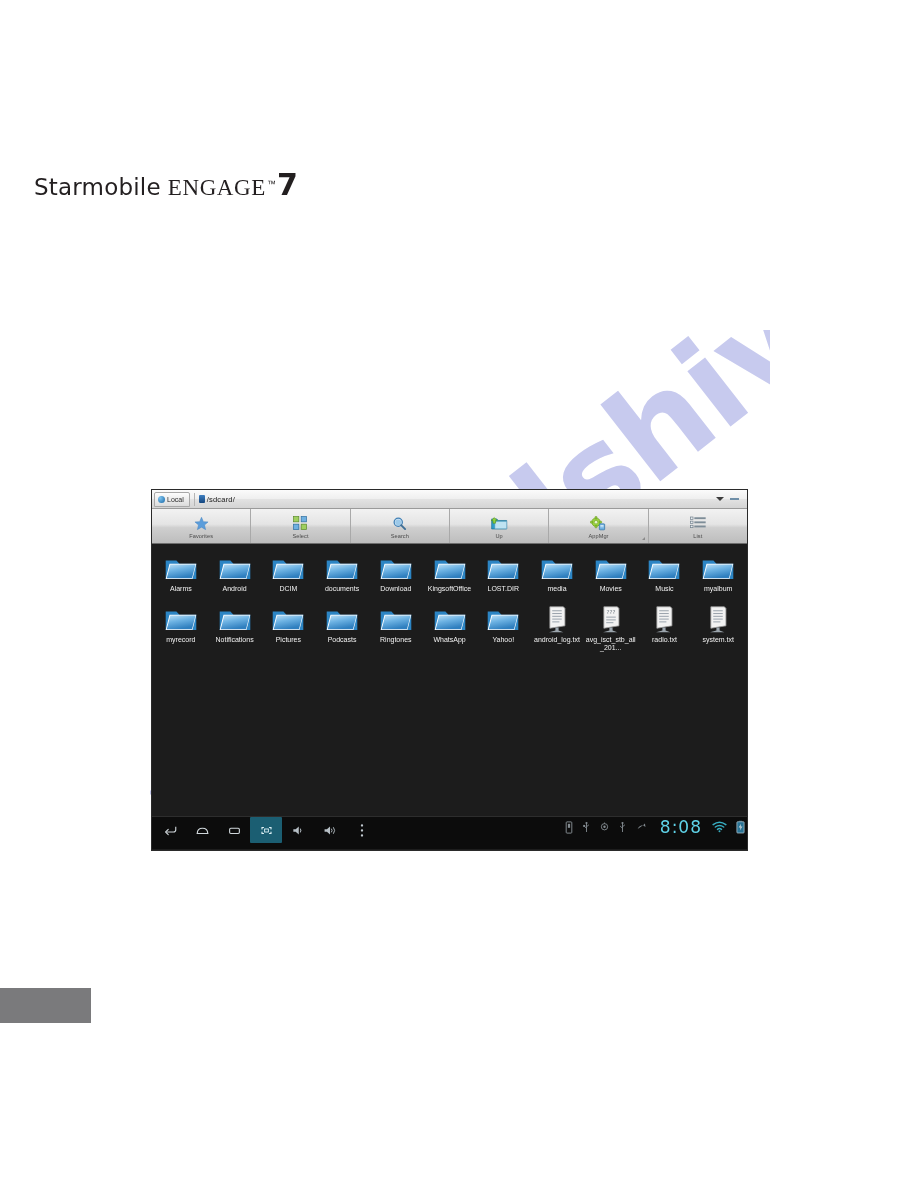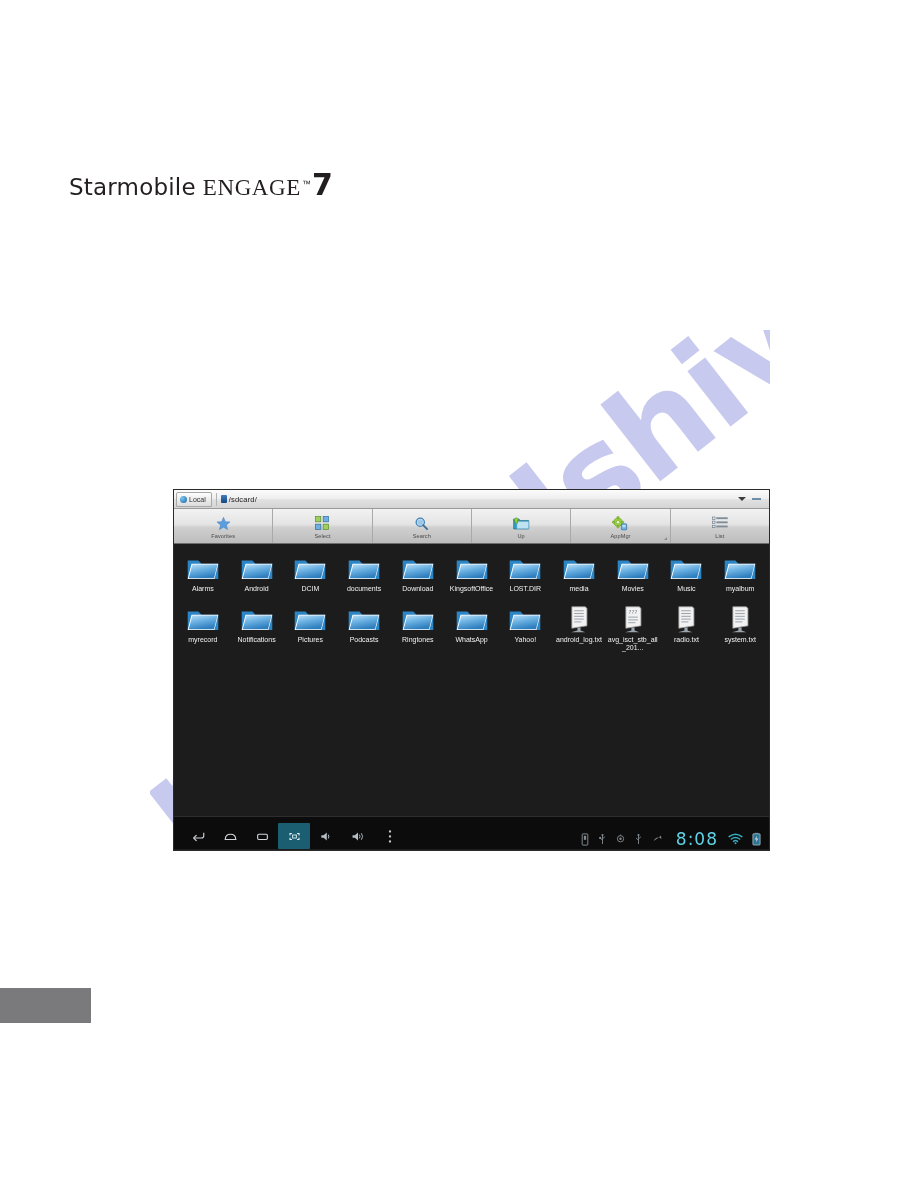--- a/index.html
+++ b/index.html
@@ -35,21 +35,20 @@
 
   
   #brand{
     position:absolute;
     left:34px; top:170px;
     height:30px;
     display:flex;
     align-items:baseline;
     color:#231f20;
     z-index:2;
-    margin-left:35px;
   }
   #brand .b1{
     font-family:"DejaVu Sans", sans-serif;
     font-size:23px;
     font-weight:400;
     letter-spacing:0.2px;
   }
   #brand .b2{
     font-family:Liberation Serif, serif;
     font-size:23px;
@@ -68,21 +67,21 @@
     font-family:"DejaVu Sans", sans-serif;
     font-size:30px;
     font-weight:bold;
     margin-left:1px;
     line-height:1;
   }
 
   
   #device{
     position:absolute;
-    left:173px; top:489px;
+    left:151px; top:489px;
     width:597px; height:362px;
     background:#1d1d1d;
     z-index:6;
     box-sizing:border-box;
     border:1px solid #2a2a2a;
     overflow:hidden;
   }
 
   
   .pathbar{
@@ -187,24 +186,24 @@
     width:52px;
     word-wrap:break-word;
     overflow-wrap:anywhere;
     font-family:"Liberation Sans", sans-serif;
   }
 
   
   .sysbar{
     height:33px;
     background:#0c0c0c;
-    display:flex;align-items:flex-end;
+    display:flex;align-items:flex-start;
     border-top:1px solid #2d2d2d;
     box-sizing:border-box;
-    padding:0 8px;
+    padding:0 2px;
   }
   .nav-left{display:flex;align-items:center;gap:0px;}
   .nav-btn{
     width:32px;height:26px;
     display:flex;align-items:center;justify-content:center;
   }
   .nav-btn.active{background:#1b5e72;border-radius:1px;}
   .sys-spacer{flex:1;}
   .status-right{display:flex;align-items:center;gap:9px;}
   .st-ico{display:flex;align-items:center;justify-content:center;opacity:.85;}

